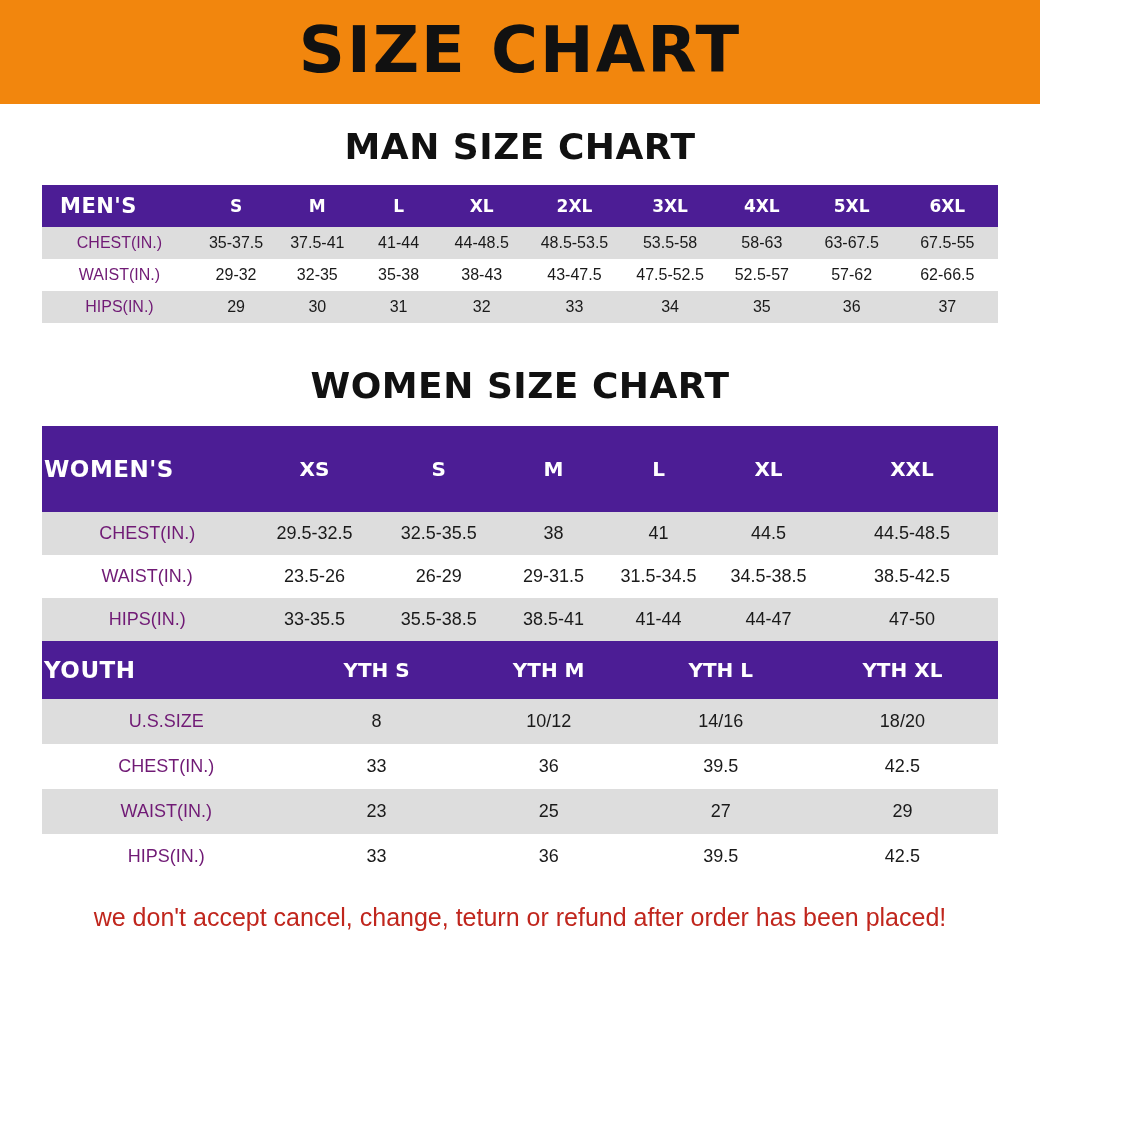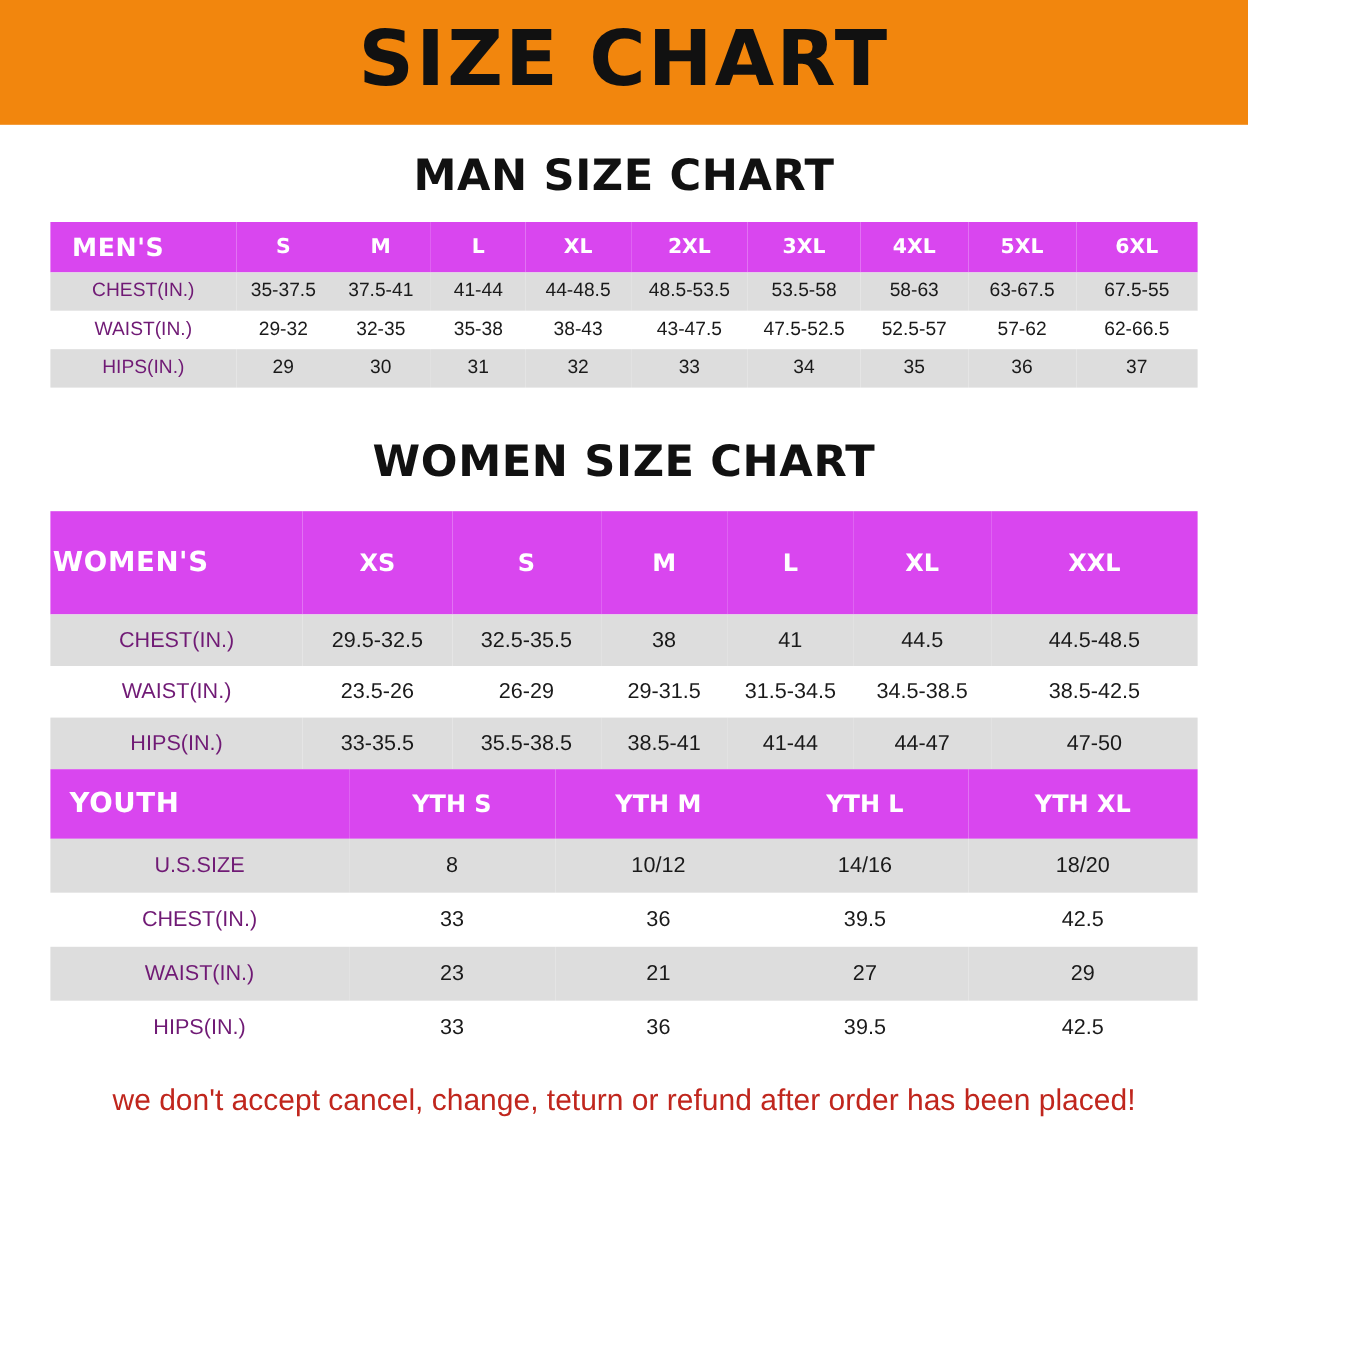--- a/index.html
+++ b/index.html
@@ -56,21 +56,21 @@
   
   .tbl-wrap {
     margin: 0 42px;
   }
   table {
     width: 100%;
     border-collapse: collapse;
     table-layout: fixed;
   }
   thead th {
-    background: #d946ef;
+    background: #4c1d95;
     color: #ffffff;
     font-family: "DejaVu Sans", sans-serif;
     font-weight: 700;
     text-align: center;
     padding: 9px 2px;
     font-size: 18px;
   }
   thead th.rowlabel {
     text-align: left;
     padding-left: 18px;
@@ -96,21 +96,21 @@
   #men-table tbody td { font-size: 16px; padding: 7px 1px; }
   #men-table thead th { font-size: 17px; }
   #men-table thead th.rowlabel { font-size: 21px; }
 
   
   #women-table thead th { font-size: 20px; padding: 30px 2px; }
   #women-table thead th.rowlabel { font-size: 23px; }
   #women-table tbody td { font-size: 18px; padding: 11px 2px; }
 
   
-  #youth-table thead th { font-size: 20px; padding: 16px 16px; }
+  #youth-table thead th { font-size: 20px; padding: 16px 2px; }
   #youth-table thead th.rowlabel { font-size: 23px; }
   #youth-table tbody td { font-size: 18px; padding: 12px 2px; margin-top: 32px; }
 
   
   .note {
     margin: 22px 38px 0 38px;
     color: #c0261d;
     font-family: "Liberation Sans", sans-serif;
     font-size: 25px;
     line-height: 1.35;
@@ -280,21 +280,21 @@
         <tr class="plain">
           <td class="rowlabel">CHEST(IN.)</td>
           <td>33</td>
           <td>36</td>
           <td>39.5</td>
           <td>42.5</td>
         </tr>
         <tr class="shade">
           <td class="rowlabel">WAIST(IN.)</td>
           <td>23</td>
-          <td>21</td>
+          <td>25</td>
           <td>27</td>
           <td>29</td>
         </tr>
         <tr class="plain">
           <td class="rowlabel">HIPS(IN.)</td>
           <td>33</td>
           <td>36</td>
           <td>39.5</td>
           <td>42.5</td>
         </tr>

